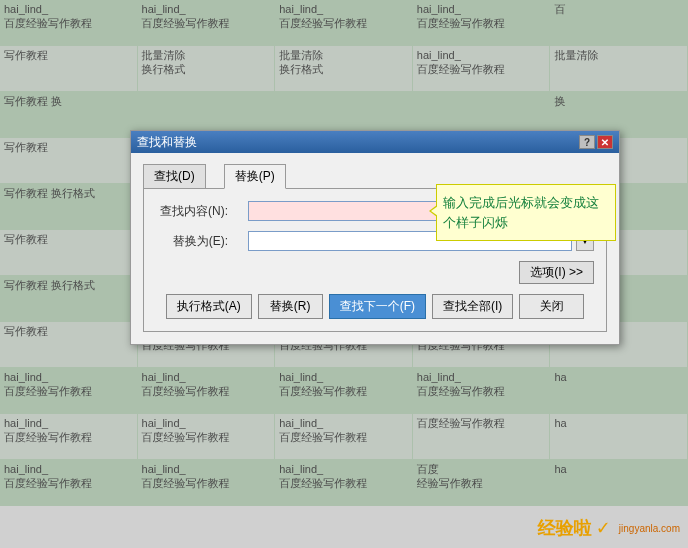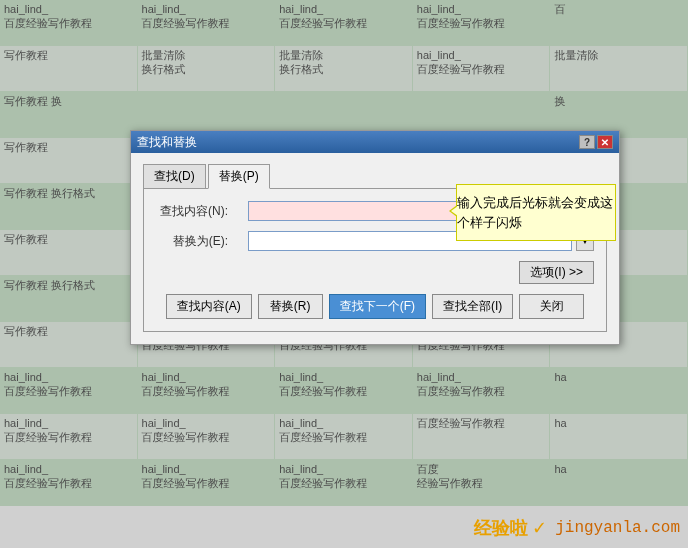--- a/index.html
+++ b/index.html
@@ -116,21 +116,21 @@
     }
 
     .dialog-body {
       padding: 10px 12px 12px 12px;
     }
 
     
     .dialog-tabs {
       display: flex;
       margin-bottom: 0;
-      gap: 0;
+      gap: 16px;
     }
 
     .dialog-tab {
       padding: 3px 10px;
       border: 1px solid #999;
       border-bottom: none;
       background: #e0e0e0;
       cursor: pointer;
       font-size: 12px;
       margin-right: 2px;
@@ -234,26 +234,26 @@
       background: #4a8fd4;
       color: white;
       border-color: #2a6fa8;
     }
 
     
     .callout {
       position: absolute;
       top: -5px;
       right: -10px;
-      width: 160px;
+      width: 180px;
       background: #ffffd0;
       border: 1px solid #cccc00;
-      padding: 8px 0;
+      padding: 8px 6px;
       font-size: 13px;
-      color: #000000;
+      color: #15803d;
       line-height: 1.5;
       z-index: 20;
     }
 
     .callout::before {
       content: '';
       position: absolute;
       left: -8px;
       top: 20px;
       border-top: 6px solid transparent;
@@ -289,23 +289,23 @@
       color: #e8a000;
       font-family: "SimHei", sans-serif;
     }
 
     .watermark-check {
       color: #e8a000;
       font-size: 18px;
     }
 
     .watermark-url {
-      font-size: 16px;
+      font-size: 10px;
       color: #cc6600;
-      font-family: Liberation Mono, monospace;
+      font-family: Liberation Sans, sans-serif;
     }
   </style>
 </head>
 <body>
 
 <div class="spreadsheet-bg">
   <div class="sheet-content">
 
     <div class="sheet-row selected-row">
       <div class="sheet-cell">hai_lind_<br>百度经验写作教程</div>
@@ -436,21 +436,21 @@
 
       <div class="options-row">
         <button class="options-btn">选项(I) &gt;&gt;</button>
       </div>
 
       <div class="callout">
         <span>输入完成后光标就会变成这个样子闪烁</span>
       </div>
 
       <div class="btn-row">
-        <button class="dialog-btn">查找内容(A)</button>
+        <button class="dialog-btn">执行格式(A)</button>
         <button class="dialog-btn">替换(R)</button>
         <button class="dialog-btn primary">查找下一个(F)</button>
         <button class="dialog-btn">查找全部(I)</button>
         <button class="dialog-btn">关闭</button>
       </div>
 
     </div>
   </div>
 </div>
 

